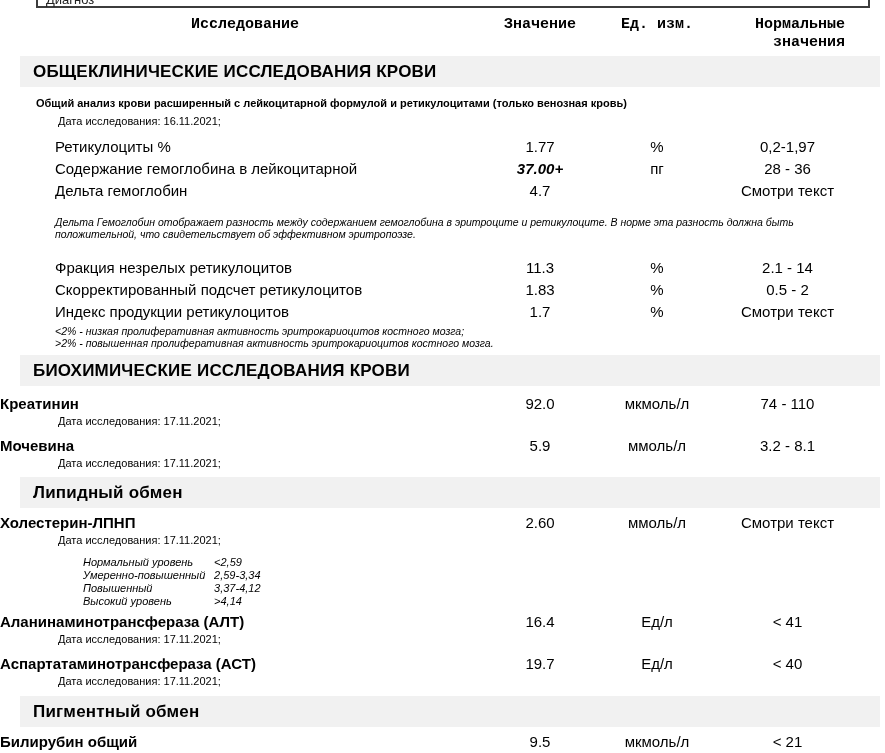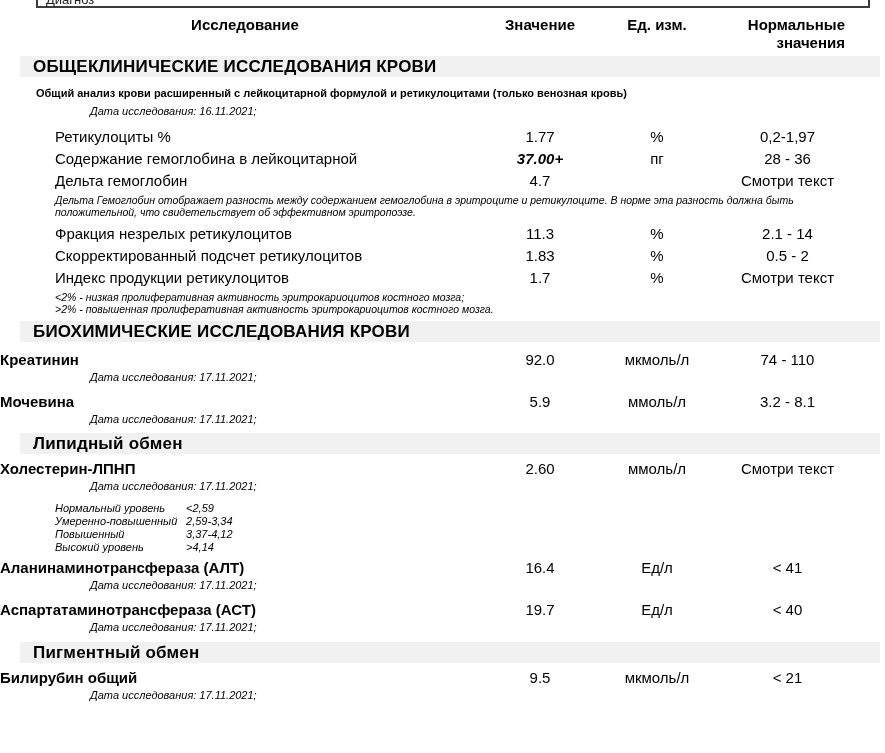--- a/index.html
+++ b/index.html
@@ -10,50 +10,50 @@
   }
   
   .diag-box {
     position:absolute; top:-20px; left:36px; width:834px; height:28px;
     border:2px solid #3c3c3c; box-sizing:border-box; background:#fff;
   }
   .diag-label { position:absolute; top:10px; left:8px; font-size:13px; color:#222; }
 
   .grid4 { display:grid; grid-template-columns:460px 160px 90px 175px; }
 
-  .thead { padding-top:16px; font-weight:bold; font-size:15px; line-height:18px; }
+  .thead { padding-top:16px; font-weight:bold; font-size:15px; line-height:18px;font-family:Liberation Mono, monospace; }
   .thead .name { text-align:center; padding-left:30px; }
   .col.val  { text-align:center; }
   .col.unit { text-align:center; padding-right:16px; }
   .col.norm { text-align:center; padding-right:20px; }
   .norm-h   { text-align:right; padding-right:40px; }
 
   .band {
-    margin-left:20px; margin-right:5px; height:21px;
+    margin-left:20px; margin-right:5px; height:31px;
     background:var(--band-bg, #f1f1f1);
     display:flex; align-items:center;
     font-weight:bold; font-size:17px; padding-left:13px; letter-spacing:.2px;
   }
 
   .panel-title { font-weight:bold; font-size:11px; padding-left:36px; line-height:17px; }
-  .date { font-style:italic; font-size:11px; padding-left:58px; margin-top:3px;margin-left:32px; }
+  .date { font-size:11px; padding-left:58px; margin-top:3px; }
   .note { font-style:italic; font-size:10.5px; line-height:11.5px; padding-left:55px; }
 
   .row { font-size:15px; }
   .row.sub  { height:22px; align-items:center; }
   .row.sub .name  { padding-left:55px; }
   .row.test { height:18px; align-items:center; }
   .row.test .name { font-weight:bold; }
 
   .bold-italic { font-weight:bold; font-style:italic; }
 
   .levels { padding-left:55px; font-style:italic; font-size:11px; line-height:13px; }
-  .lvl-label { display:inline-block; width:128px; }
-
-  .mt2{margin-top:4px}.mt4{margin-top:4px}.mt5{margin-top:5px}.mt6{margin-top:6px}
+  .lvl-label { display:inline-block; width:128px;margin-left:28px; }
+
+  .mt2{margin-top:16px}.mt4{margin-top:4px}.mt5{margin-top:5px}.mt6{margin-top:6px}
   .mt8{margin-top:8px}.mt9{margin-top:9px}.mt10{margin-top:10px}
 </style>
 </head>
 <body>
 
 <div class="page">
 
   <div class="diag-box">
     <span class="diag-label">Диагноз</span>
   </div>

